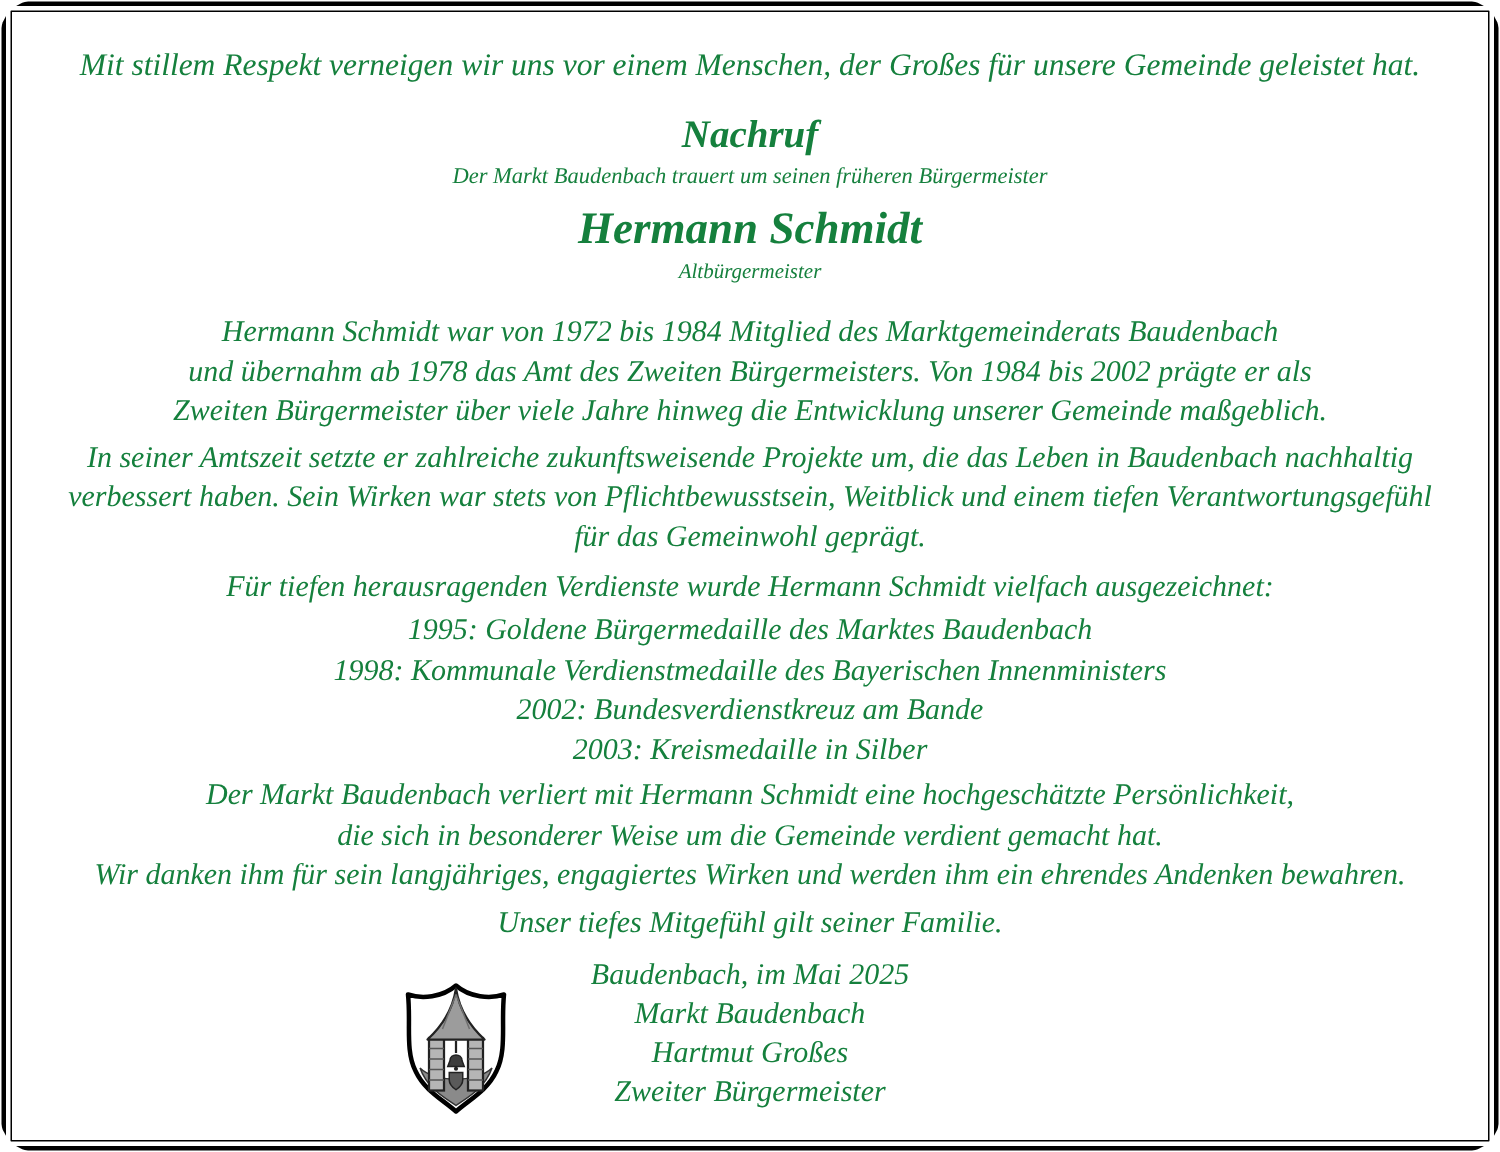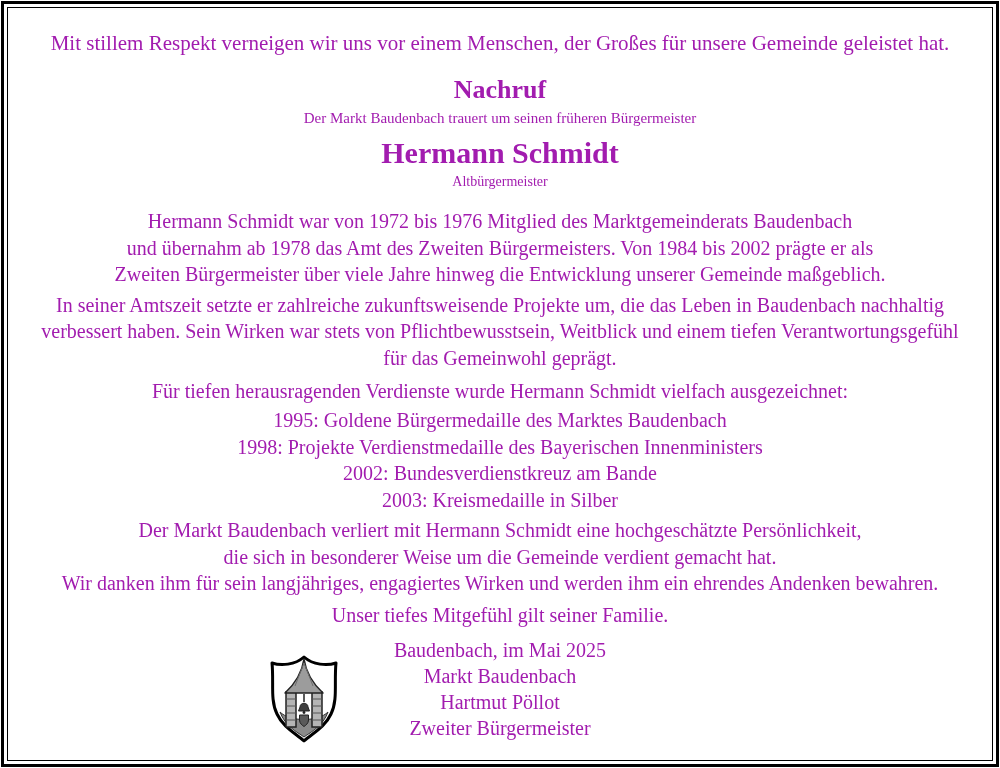--- a/index.html
+++ b/index.html
@@ -1,24 +1,26 @@
 <!DOCTYPE html>
 <html><head>
 <meta charset="utf-8">
 <style>
   html, body { margin: 0; padding: 0; background: #ffffff; }
   .page {
     position: relative;
     width: 1000px;
     height: 768px;
     background: #ffffff;
-    color: #a21caf;
+    color: #15803d;
     font-family: "Liberation Serif", "DejaVu Serif", serif;
+    font-style: italic;
     overflow: hidden;
     box-sizing: border-box;
+    border-radius: 24px;
   }
   .frame-outer {
     position: absolute; inset: 1px;
     border: 3px solid #000;
     pointer-events: none;
   }
   .frame-inner {
     position: absolute; inset: 7px;
     border: 1px solid #000;
     pointer-events: none;
@@ -71,52 +73,52 @@
     <h1 class="title">Nachruf</h1>
 
     <p class="subtitle">Der Markt Baudenbach trauert um seinen früheren Bürgermeister</p>
 
     <h2 class="name">Hermann Schmidt</h2>
 
     <p class="role">Altbürgermeister</p>
 
 
     <div class="para p1">
-      <div>Hermann Schmidt war von 1972 bis 1976 Mitglied des Marktgemeinderats Baudenbach</div>
+      <div>Hermann Schmidt war von 1972 bis 1984 Mitglied des Marktgemeinderats Baudenbach</div>
       <div>und übernahm ab 1978 das Amt des Zweiten Bürgermeisters. Von 1984 bis 2002 prägte er als</div>
       <div>Zweiten Bürgermeister über viele Jahre hinweg die Entwicklung unserer Gemeinde maßgeblich.</div>
     </div>
 
     <div class="para p2">
       <div>In seiner Amtszeit setzte er zahlreiche zukunftsweisende Projekte um, die das Leben in Baudenbach nachhaltig</div>
       <div>verbessert haben. Sein Wirken war stets von Pflichtbewusstsein, Weitblick und einem tiefen Verantwortungsgefühl</div>
       <div>für das Gemeinwohl geprägt.</div>
     </div>
 
     <p class="honors-intro">Für tiefen herausragenden Verdienste wurde Hermann Schmidt vielfach ausgezeichnet:</p>
 
     <div class="honors">
       <div>1995: Goldene Bürgermedaille des Marktes Baudenbach</div>
-      <div>1998: Projekte Verdienstmedaille des Bayerischen Innenministers</div>
+      <div>1998: Kommunale Verdienstmedaille des Bayerischen Innenministers</div>
       <div>2002: Bundesverdienstkreuz am Bande</div>
       <div>2003: Kreismedaille in Silber</div>
     </div>
 
     <div class="para p3">
       <div>Der Markt Baudenbach verliert mit Hermann Schmidt eine hochgeschätzte Persönlichkeit,</div>
       <div>die sich in besonderer Weise um die Gemeinde verdient gemacht hat.</div>
       <div>Wir danken ihm für sein langjähriges, engagiertes Wirken und werden ihm ein ehrendes Andenken bewahren.</div>
     </div>
 
     <p class="condolence">Unser tiefes Mitgefühl gilt seiner Familie.</p>
 
     <div class="signature">
       <div>Baudenbach, im Mai 2025</div>
       <div>Markt Baudenbach</div>
-      <div>Hartmut Pöllot</div>
+      <div>Hartmut Großes</div>
       <div>Zweiter Bürgermeister</div>
     </div>
 
   </div>
 
   <svg class="coat-of-arms" viewBox="0 0 78 92" aria-hidden="true">
 
     <path d="M39 4
              C 48 12, 62 13, 71 10
              C 69 29, 73 47, 66 61

